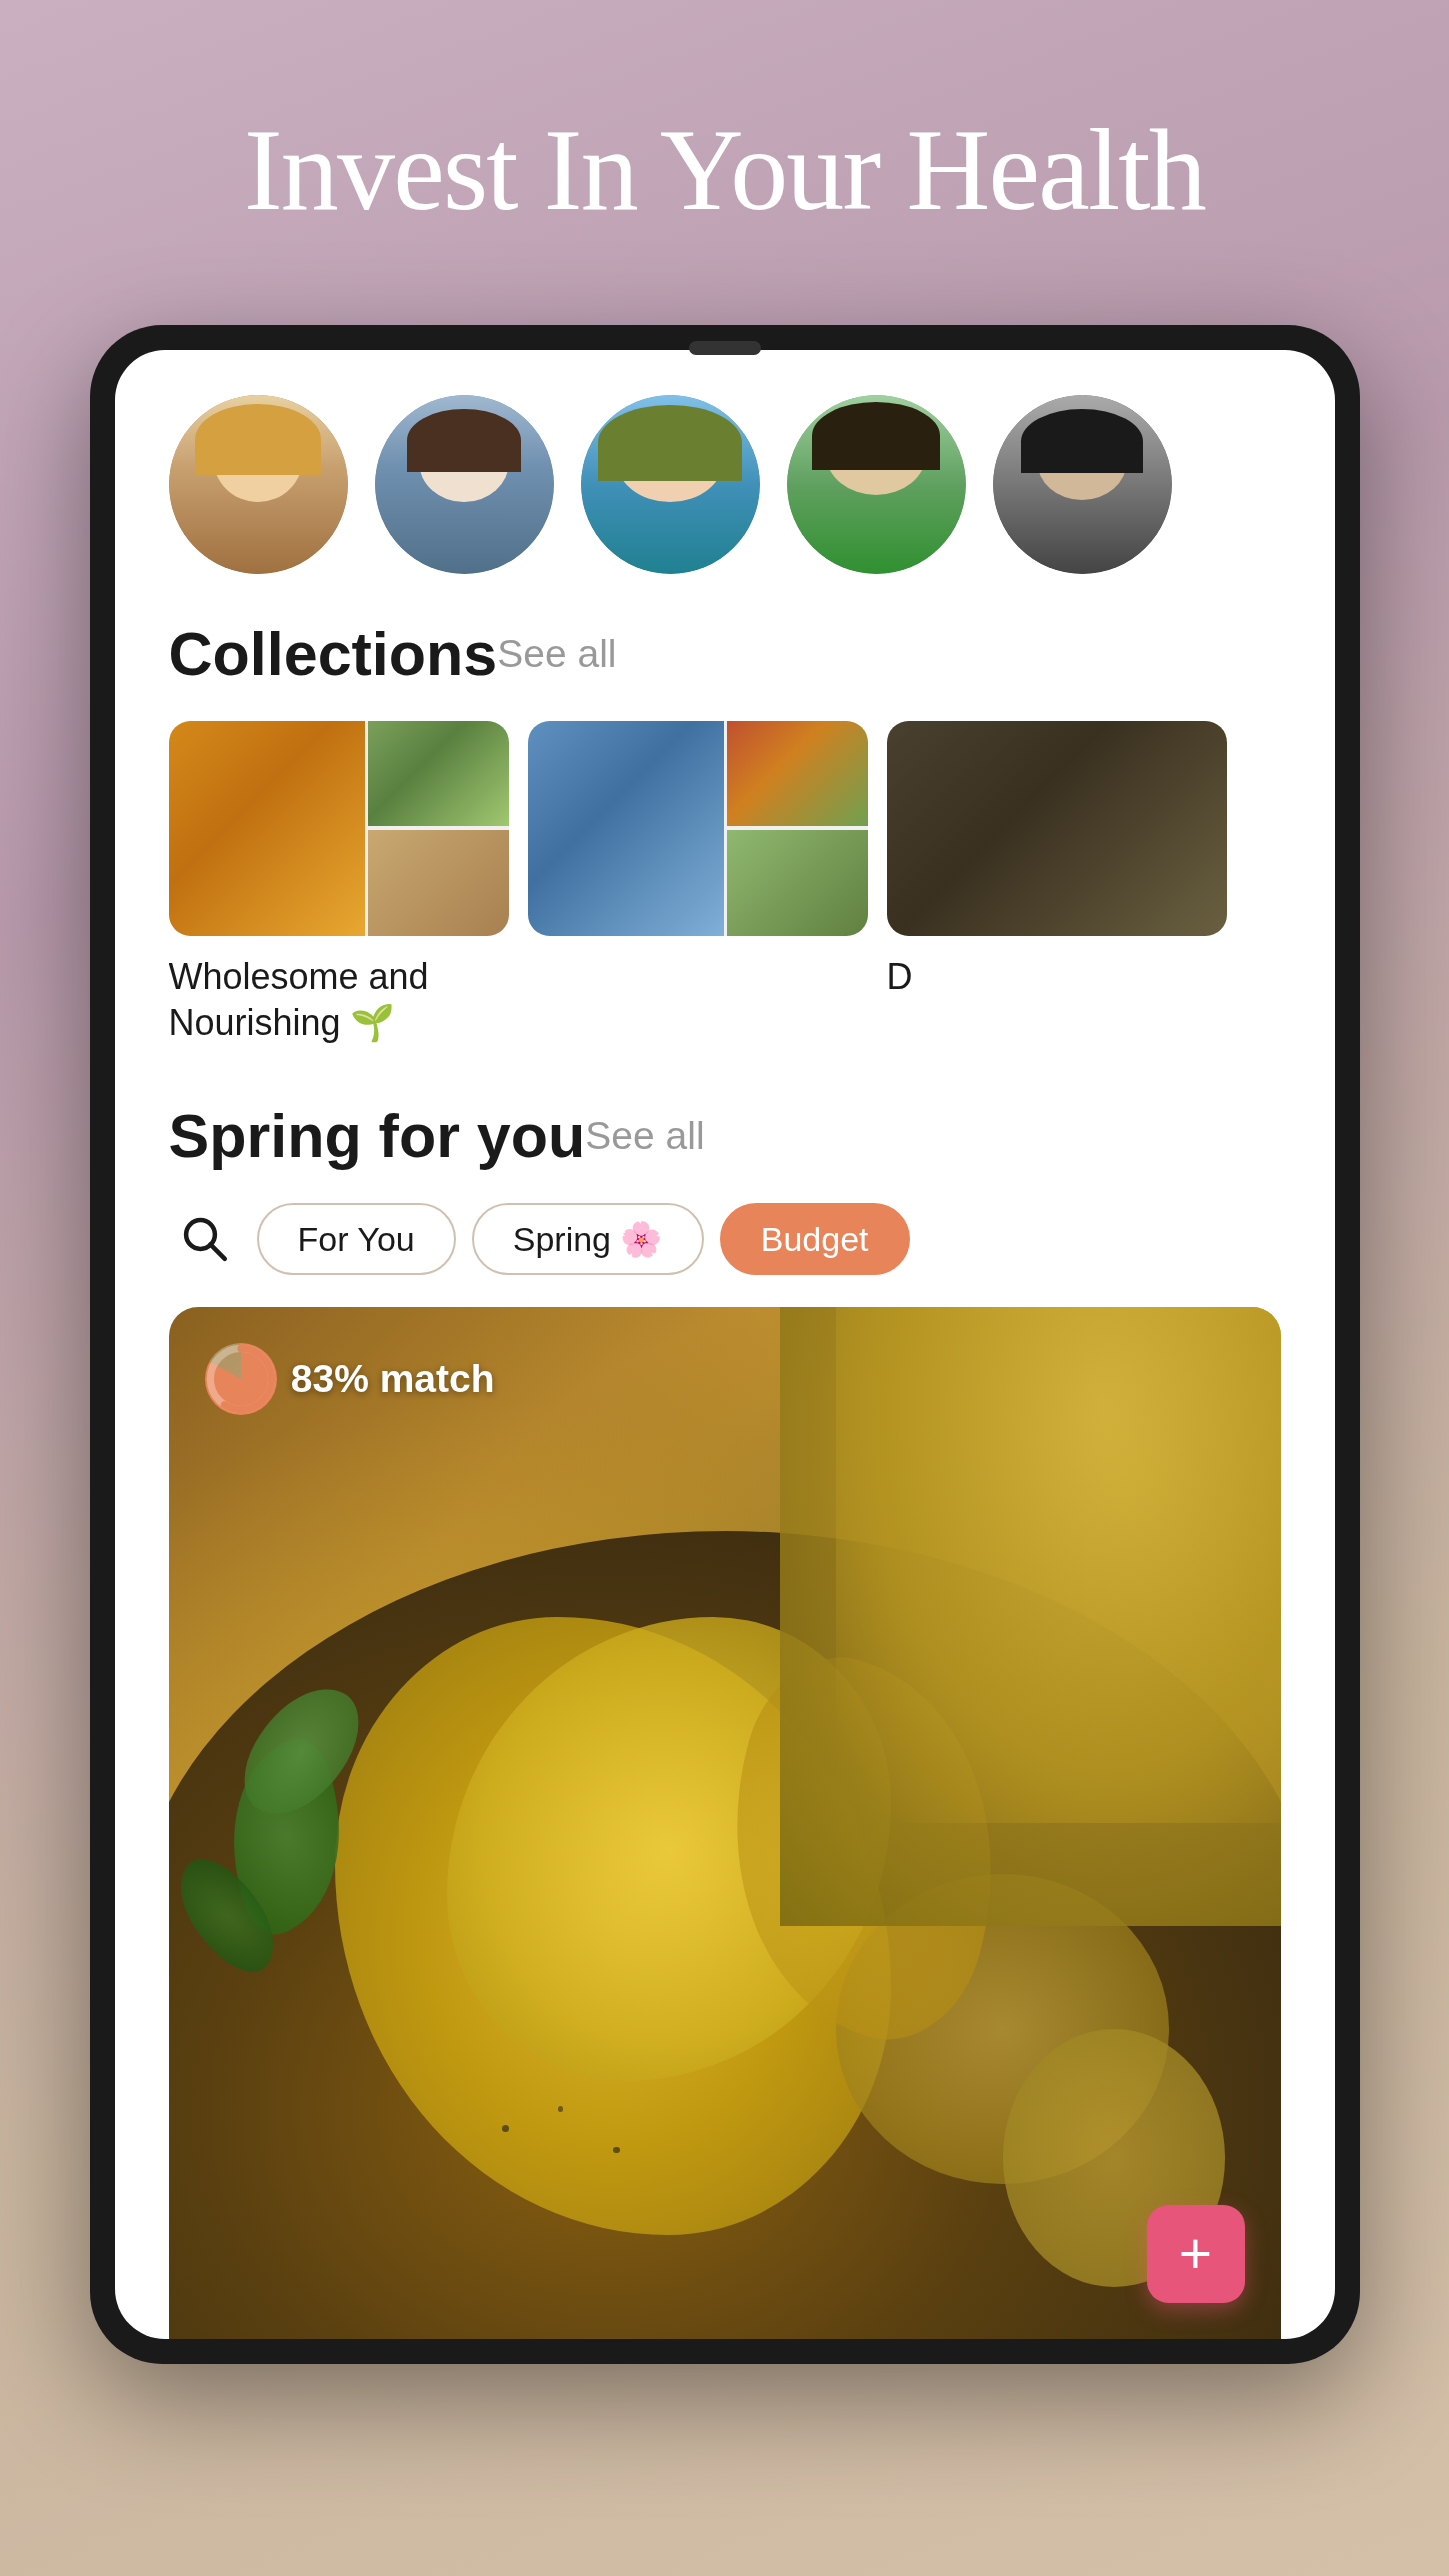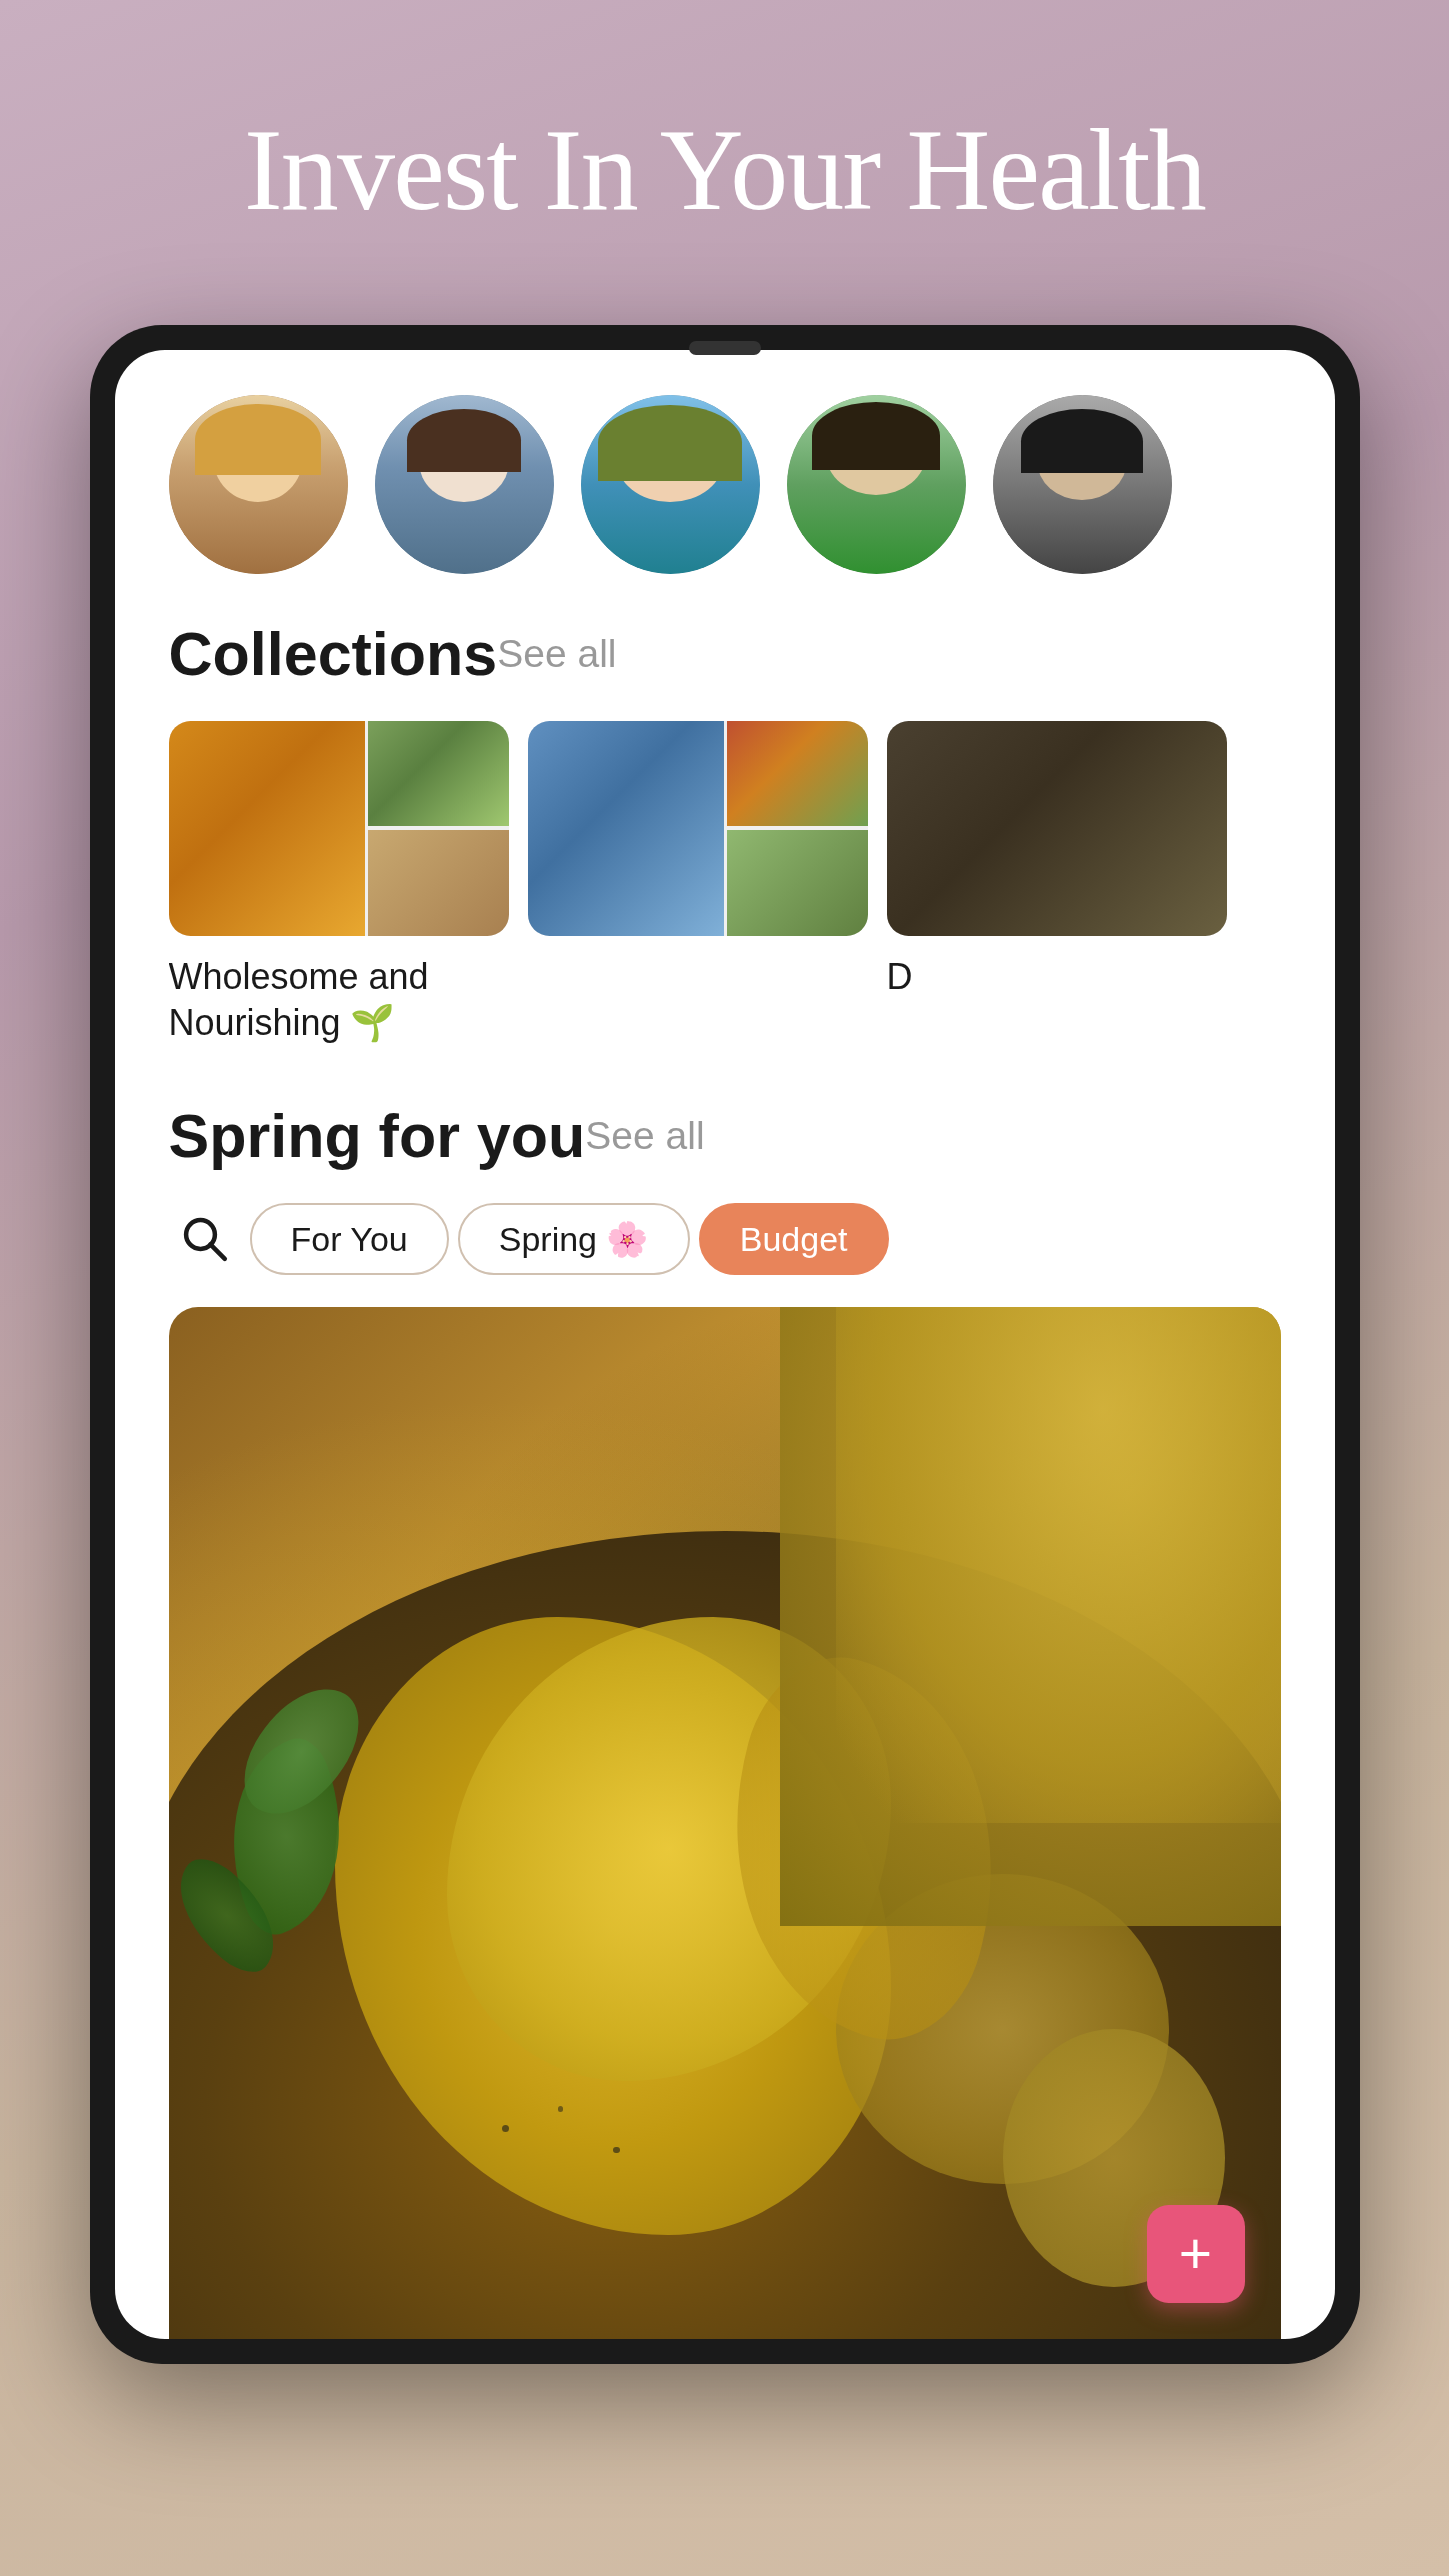--- a/index.html
+++ b/index.html
@@ -191,21 +191,21 @@
     }
 
     .meals-section .section-header {
       margin-top: 36px;
     }
 
     
     .filter-row {
       display: flex;
       align-items: center;
-      gap: 9px;
+      gap: 16px;
       margin-bottom: 32px;
     }
 
     .search-icon-btn {
       width: 72px;
       height: 72px;
       display: flex;
       align-items: center;
       justify-content: center;
       flex-shrink: 0;
@@ -459,20 +459,29 @@
         <div style="position:absolute; bottom:20%; left:30%; width:7.2px; height:7.2px; background:#1a1a1a; border-radius:50%; opacity:0.6;"></div>
         <div style="position:absolute; bottom:22%; left:35%; width:5.4px; height:5.4px; background:#1a1a1a; border-radius:50%; opacity:0.5;"></div>
         <div style="position:absolute; bottom:18%; left:40%; width:6.3px; height:6.3px; background:#1a1a1a; border-radius:50%; opacity:0.6;"></div>
 
         <div style="position:absolute; bottom:30%; right:25%; width:25%; height:35%; background:radial-gradient(ellipse, #d0a820 0%, #b08810 100%); border-radius:30% 70% 30% 70%; opacity:0.6; transform:rotate(15deg);"></div>
 
         <div style="position:absolute; top:0; right:0; width:45%; height:60%; background:radial-gradient(ellipse at 70% 30%, #c8a830 0%, #a88820 50%, #786810 100%); opacity:0.85;"></div>
         <div style="position:absolute; top:0; right:0; width:40%; height:50%; background:radial-gradient(ellipse at 60% 20%, #d8b840 0%, #b89820 60%, transparent 90%); opacity:0.7;"></div>
       </div>
 
+      <div class="match-badge">
+        <div class="match-ring">
+          <svg width="72" height="72" viewBox="0 0 80 80" style="position:absolute; inset:0;">
+            <circle cx="40" cy="40" r="34" fill="none" stroke="rgba(255,255,255,0.3)" stroke-width="8"></circle>
+            <circle cx="40" cy="40" r="34" fill="none" stroke="#e8845a" stroke-width="8" stroke-dasharray="179 214" stroke-dashoffset="53" stroke-linecap="round" transform="rotate(-90 40 40)"></circle>
+          </svg>
+        </div>
+        <span class="match-text">83% match</span>
+      </div>
 
       <div class="add-button">
         <span class="add-plus">+</span>
       </div>
     </div>
 
   </div>
 </div>
 
 

